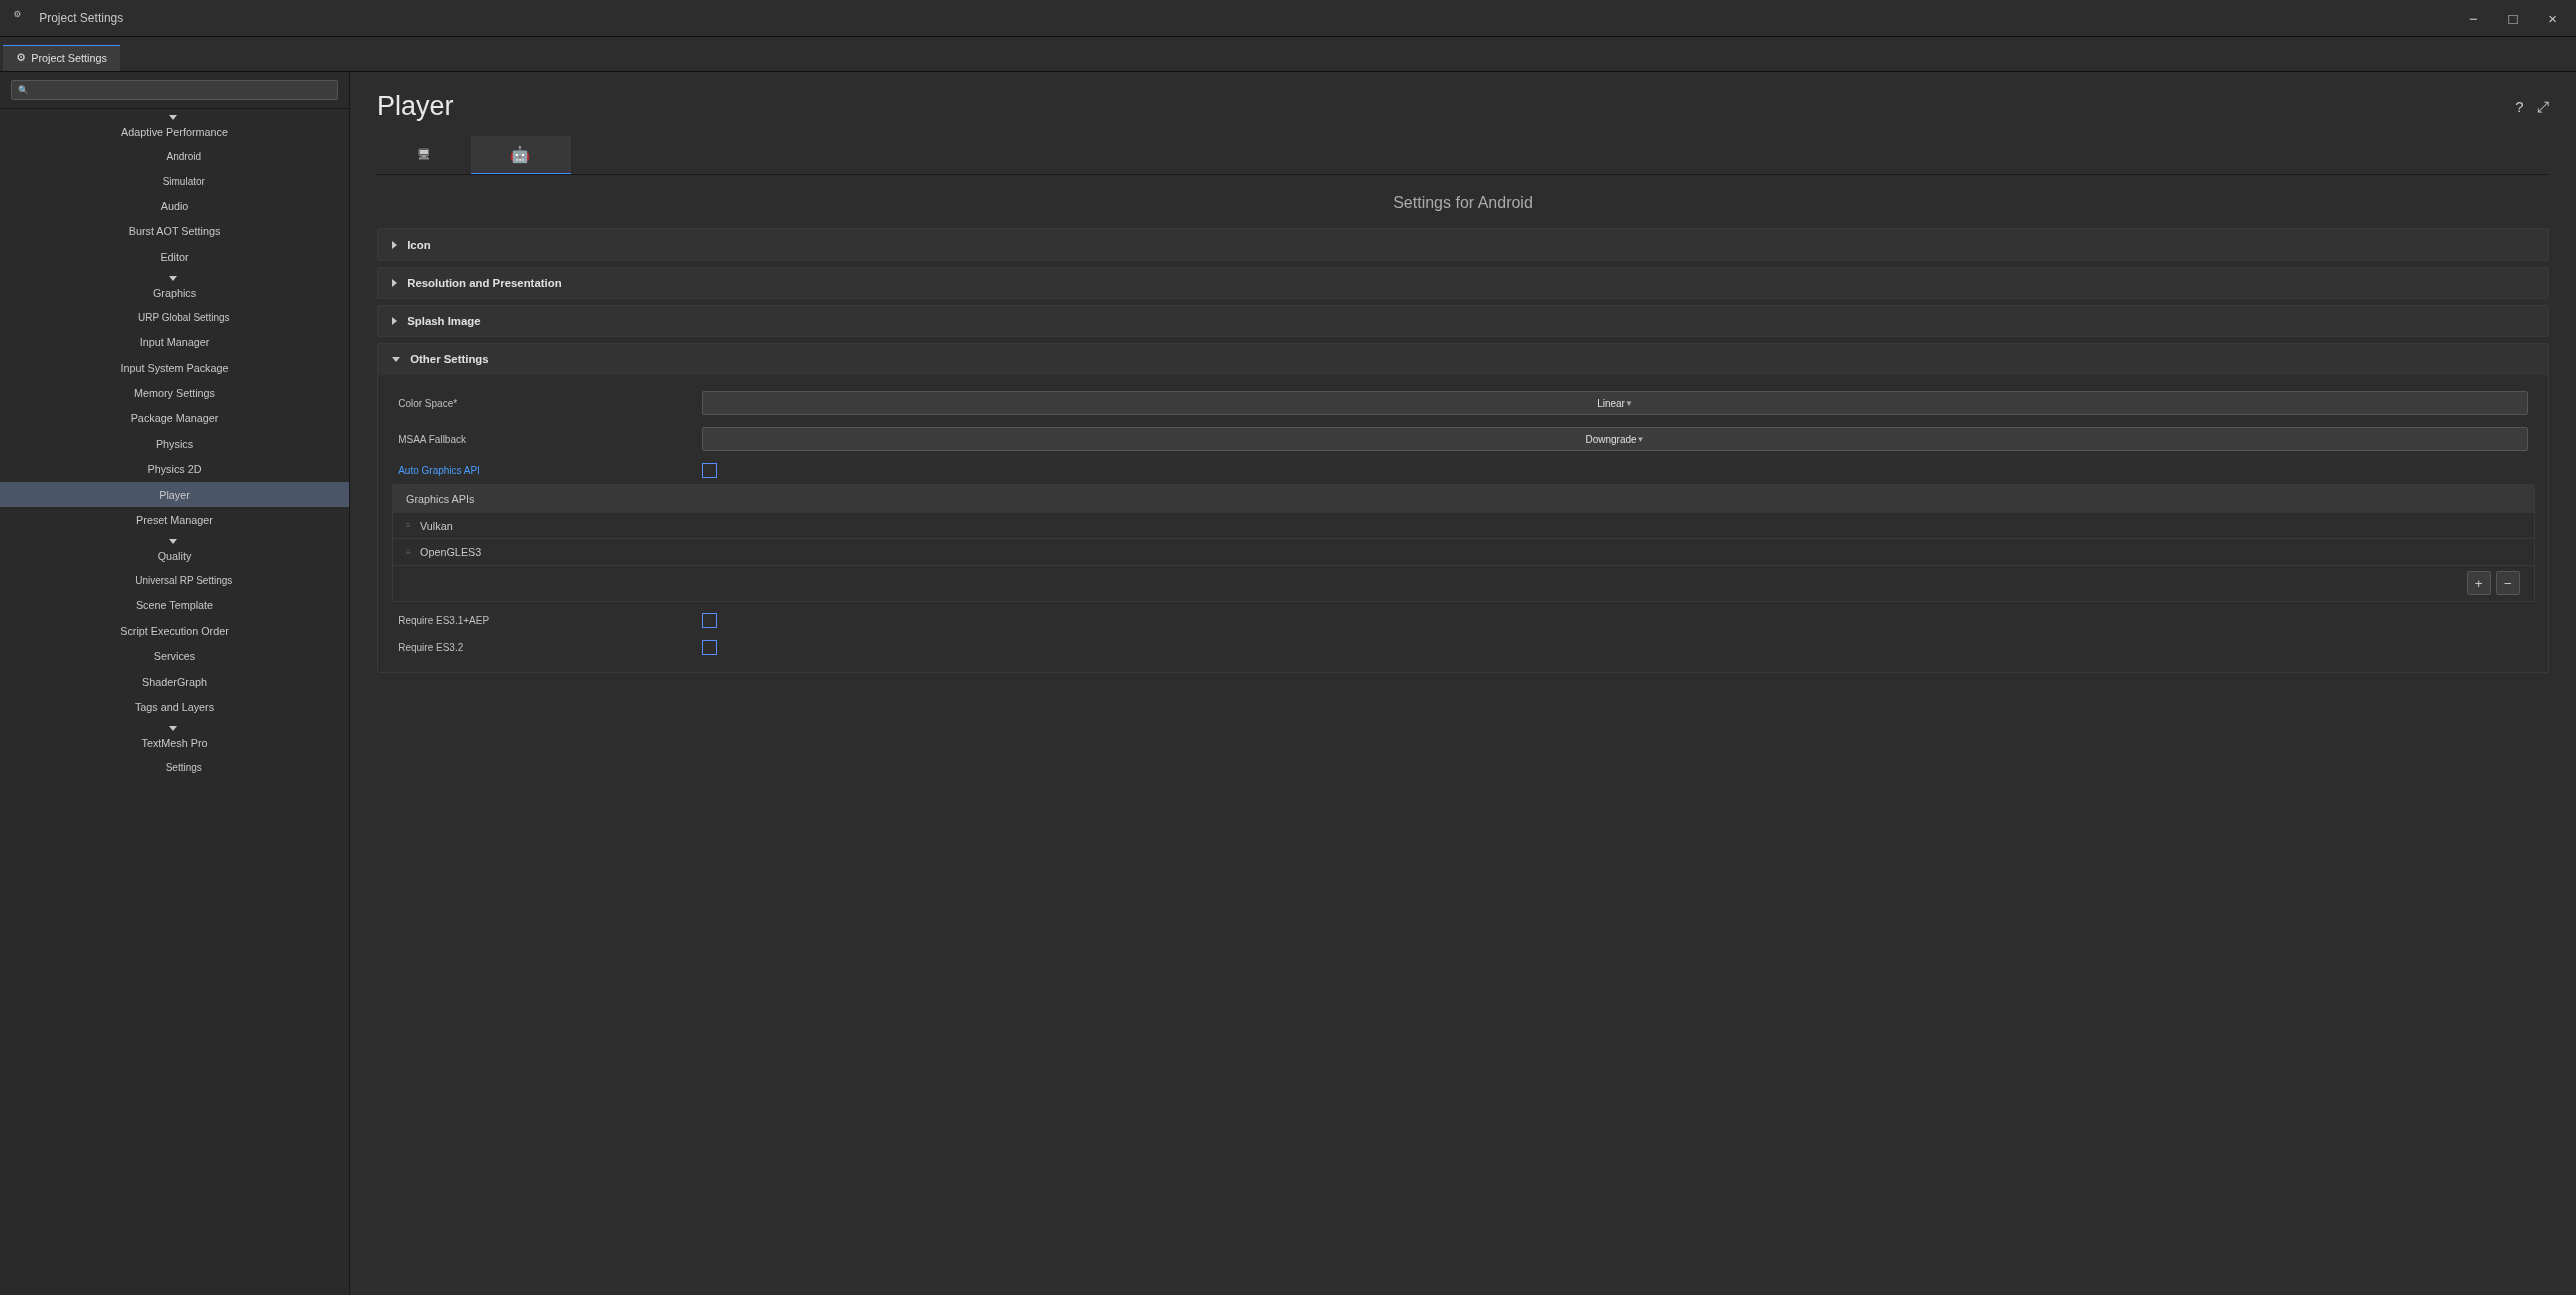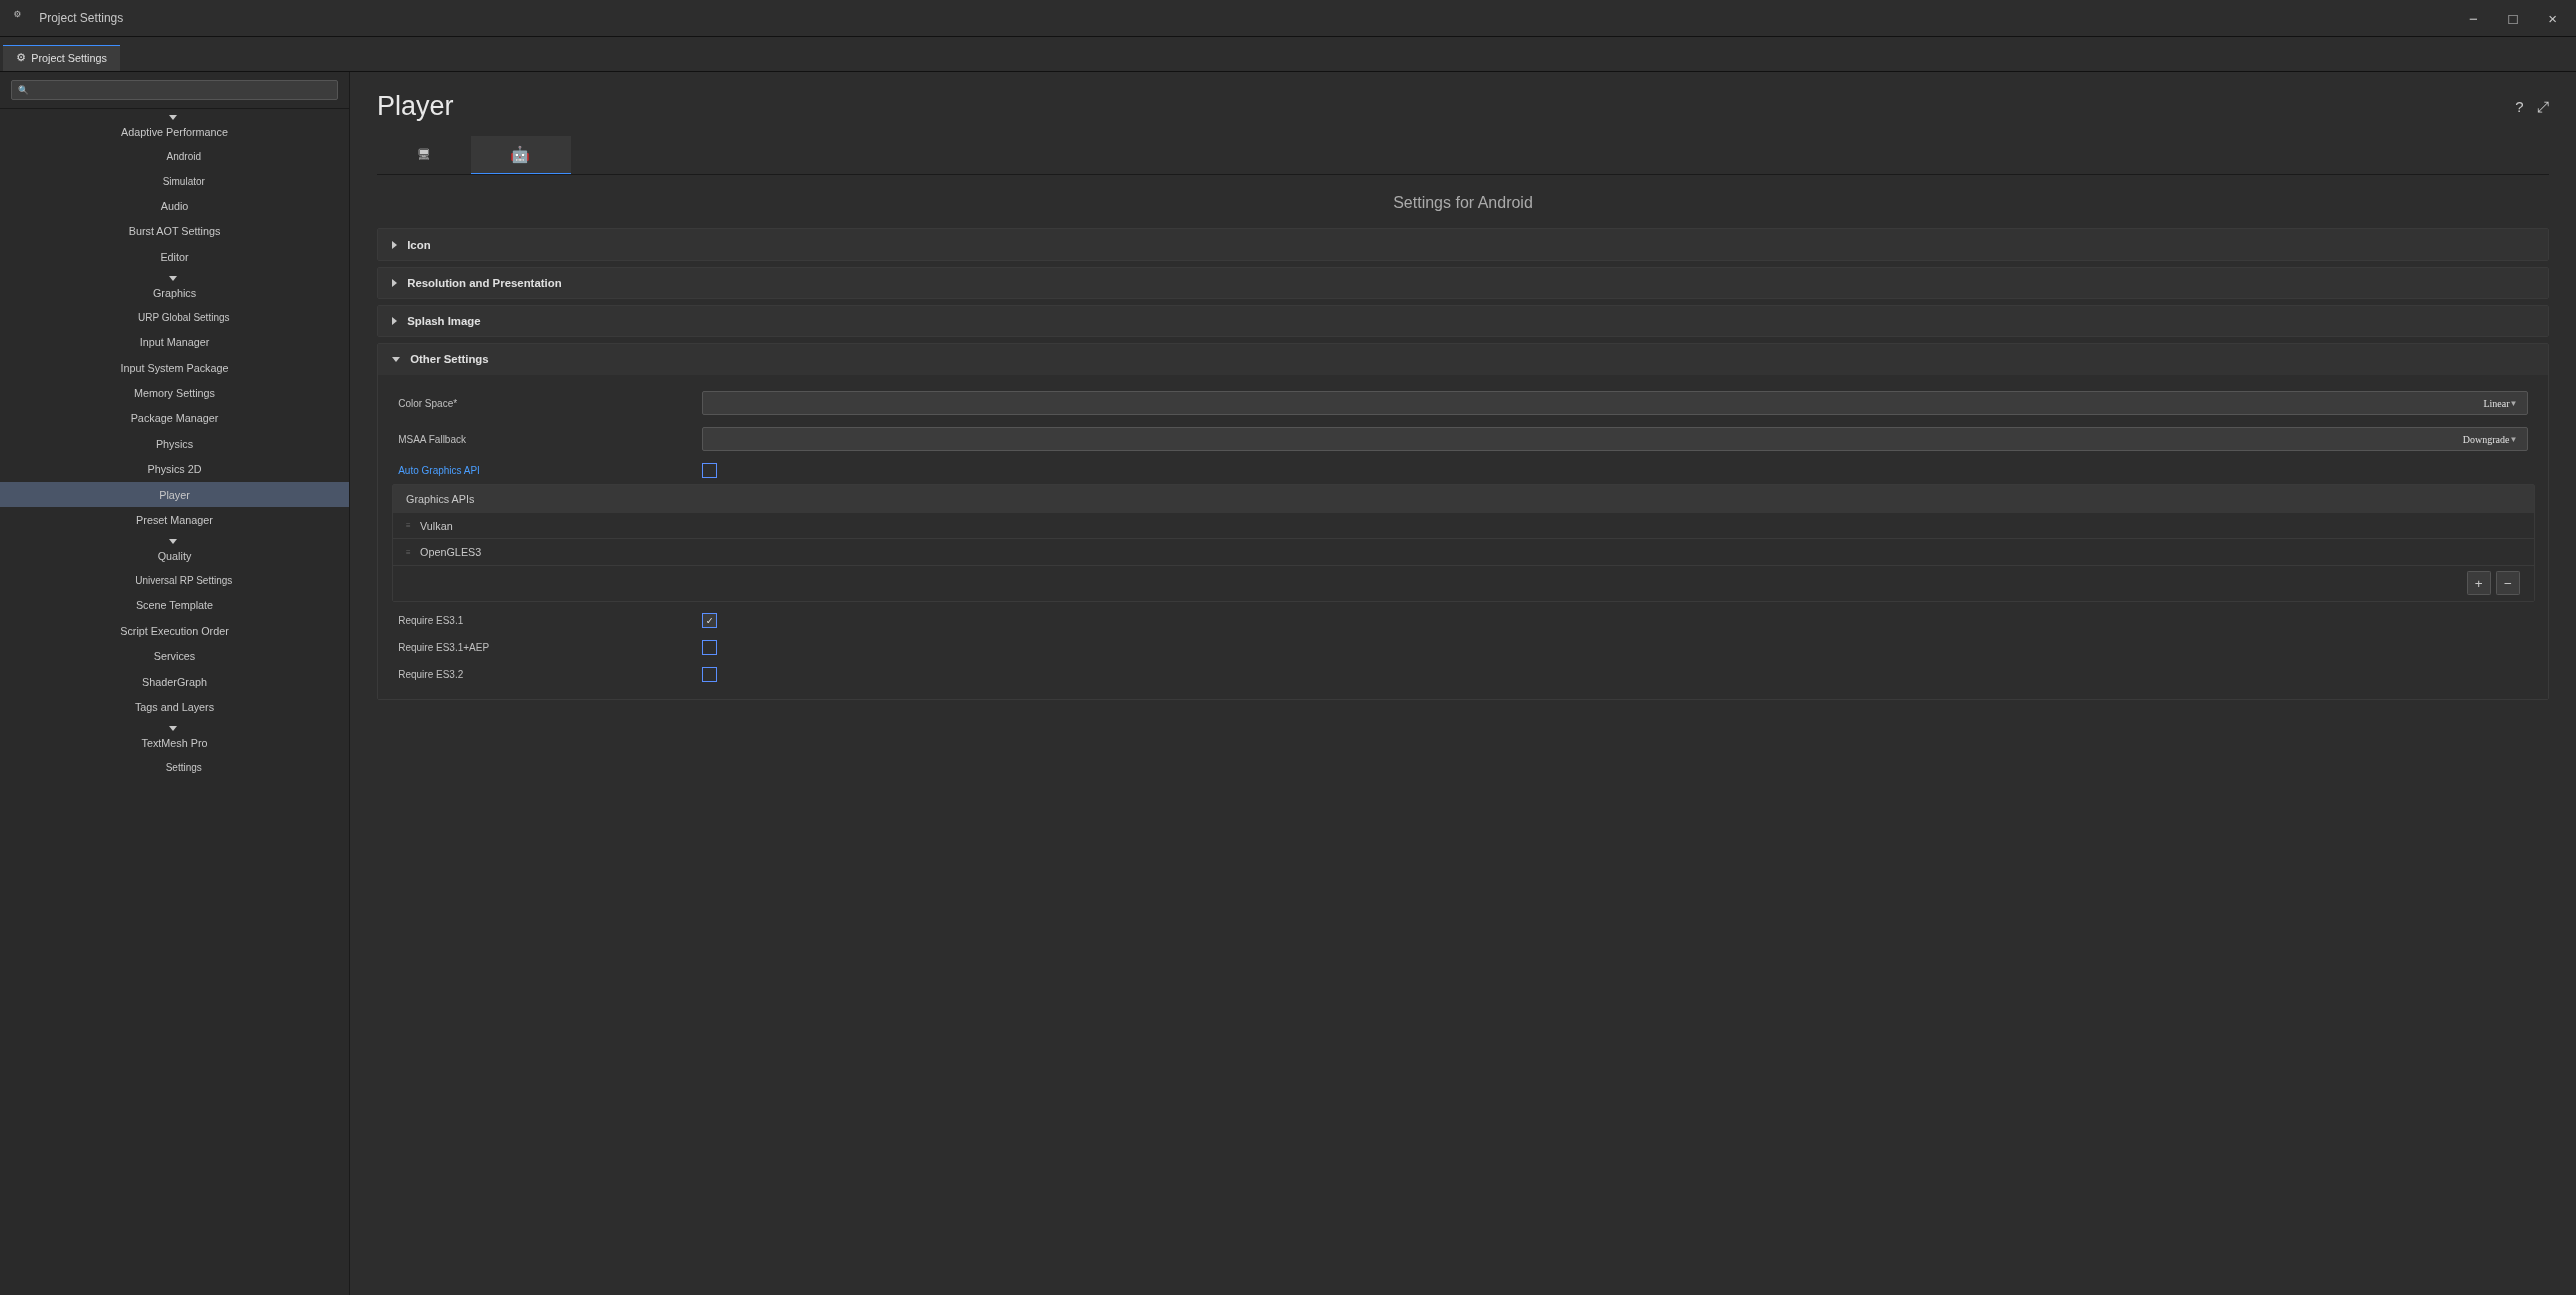--- a/index.html
+++ b/index.html
@@ -253,24 +253,23 @@
 
     .dropdown {
       background: #3c3c3c;
       border: 0.7px solid #555;
       border-radius: 2px;
       padding: 5.4px 9.4px;
       color: #e0e0e0;
       font-size: 10px;
       width: 100%;
       display: flex;
-      justify-content: flex-end;
-      align-items: center;
-      cursor: pointer;
-      font-family: Liberation Serif, serif;
+      justify-content: center;
+      align-items: center;
+      cursor: pointer;
     }
     .dropdown-arrow {
       color: #aaa;
       font-size: 8px;
     }
 
     .checkbox-wrap {
       display: flex;
       align-items: center;
     }
@@ -564,28 +563,20 @@
             <div class="graphics-api-item">
               <span class="drag-handle">≡</span>
               <span>OpenGLES3</span>
             </div>
             <div class="apis-footer">
               <div class="icon-btn">+</div>
               <div class="icon-btn">−</div>
             </div>
           </div>
 
-          <div class="field-row">
-            <span class="field-label">Require ES3.1</span>
-            <div class="field-value checkbox-wrap">
-              <div class="checkbox checked">
-                <span class="checkmark">✓</span>
-              </div>
-            </div>
-          </div>
 
           <div class="field-row">
             <span class="field-label">Require ES3.1+AEP</span>
             <div class="field-value checkbox-wrap">
               <div class="checkbox">
               </div>
             </div>
           </div>
 
           <div class="field-row">

